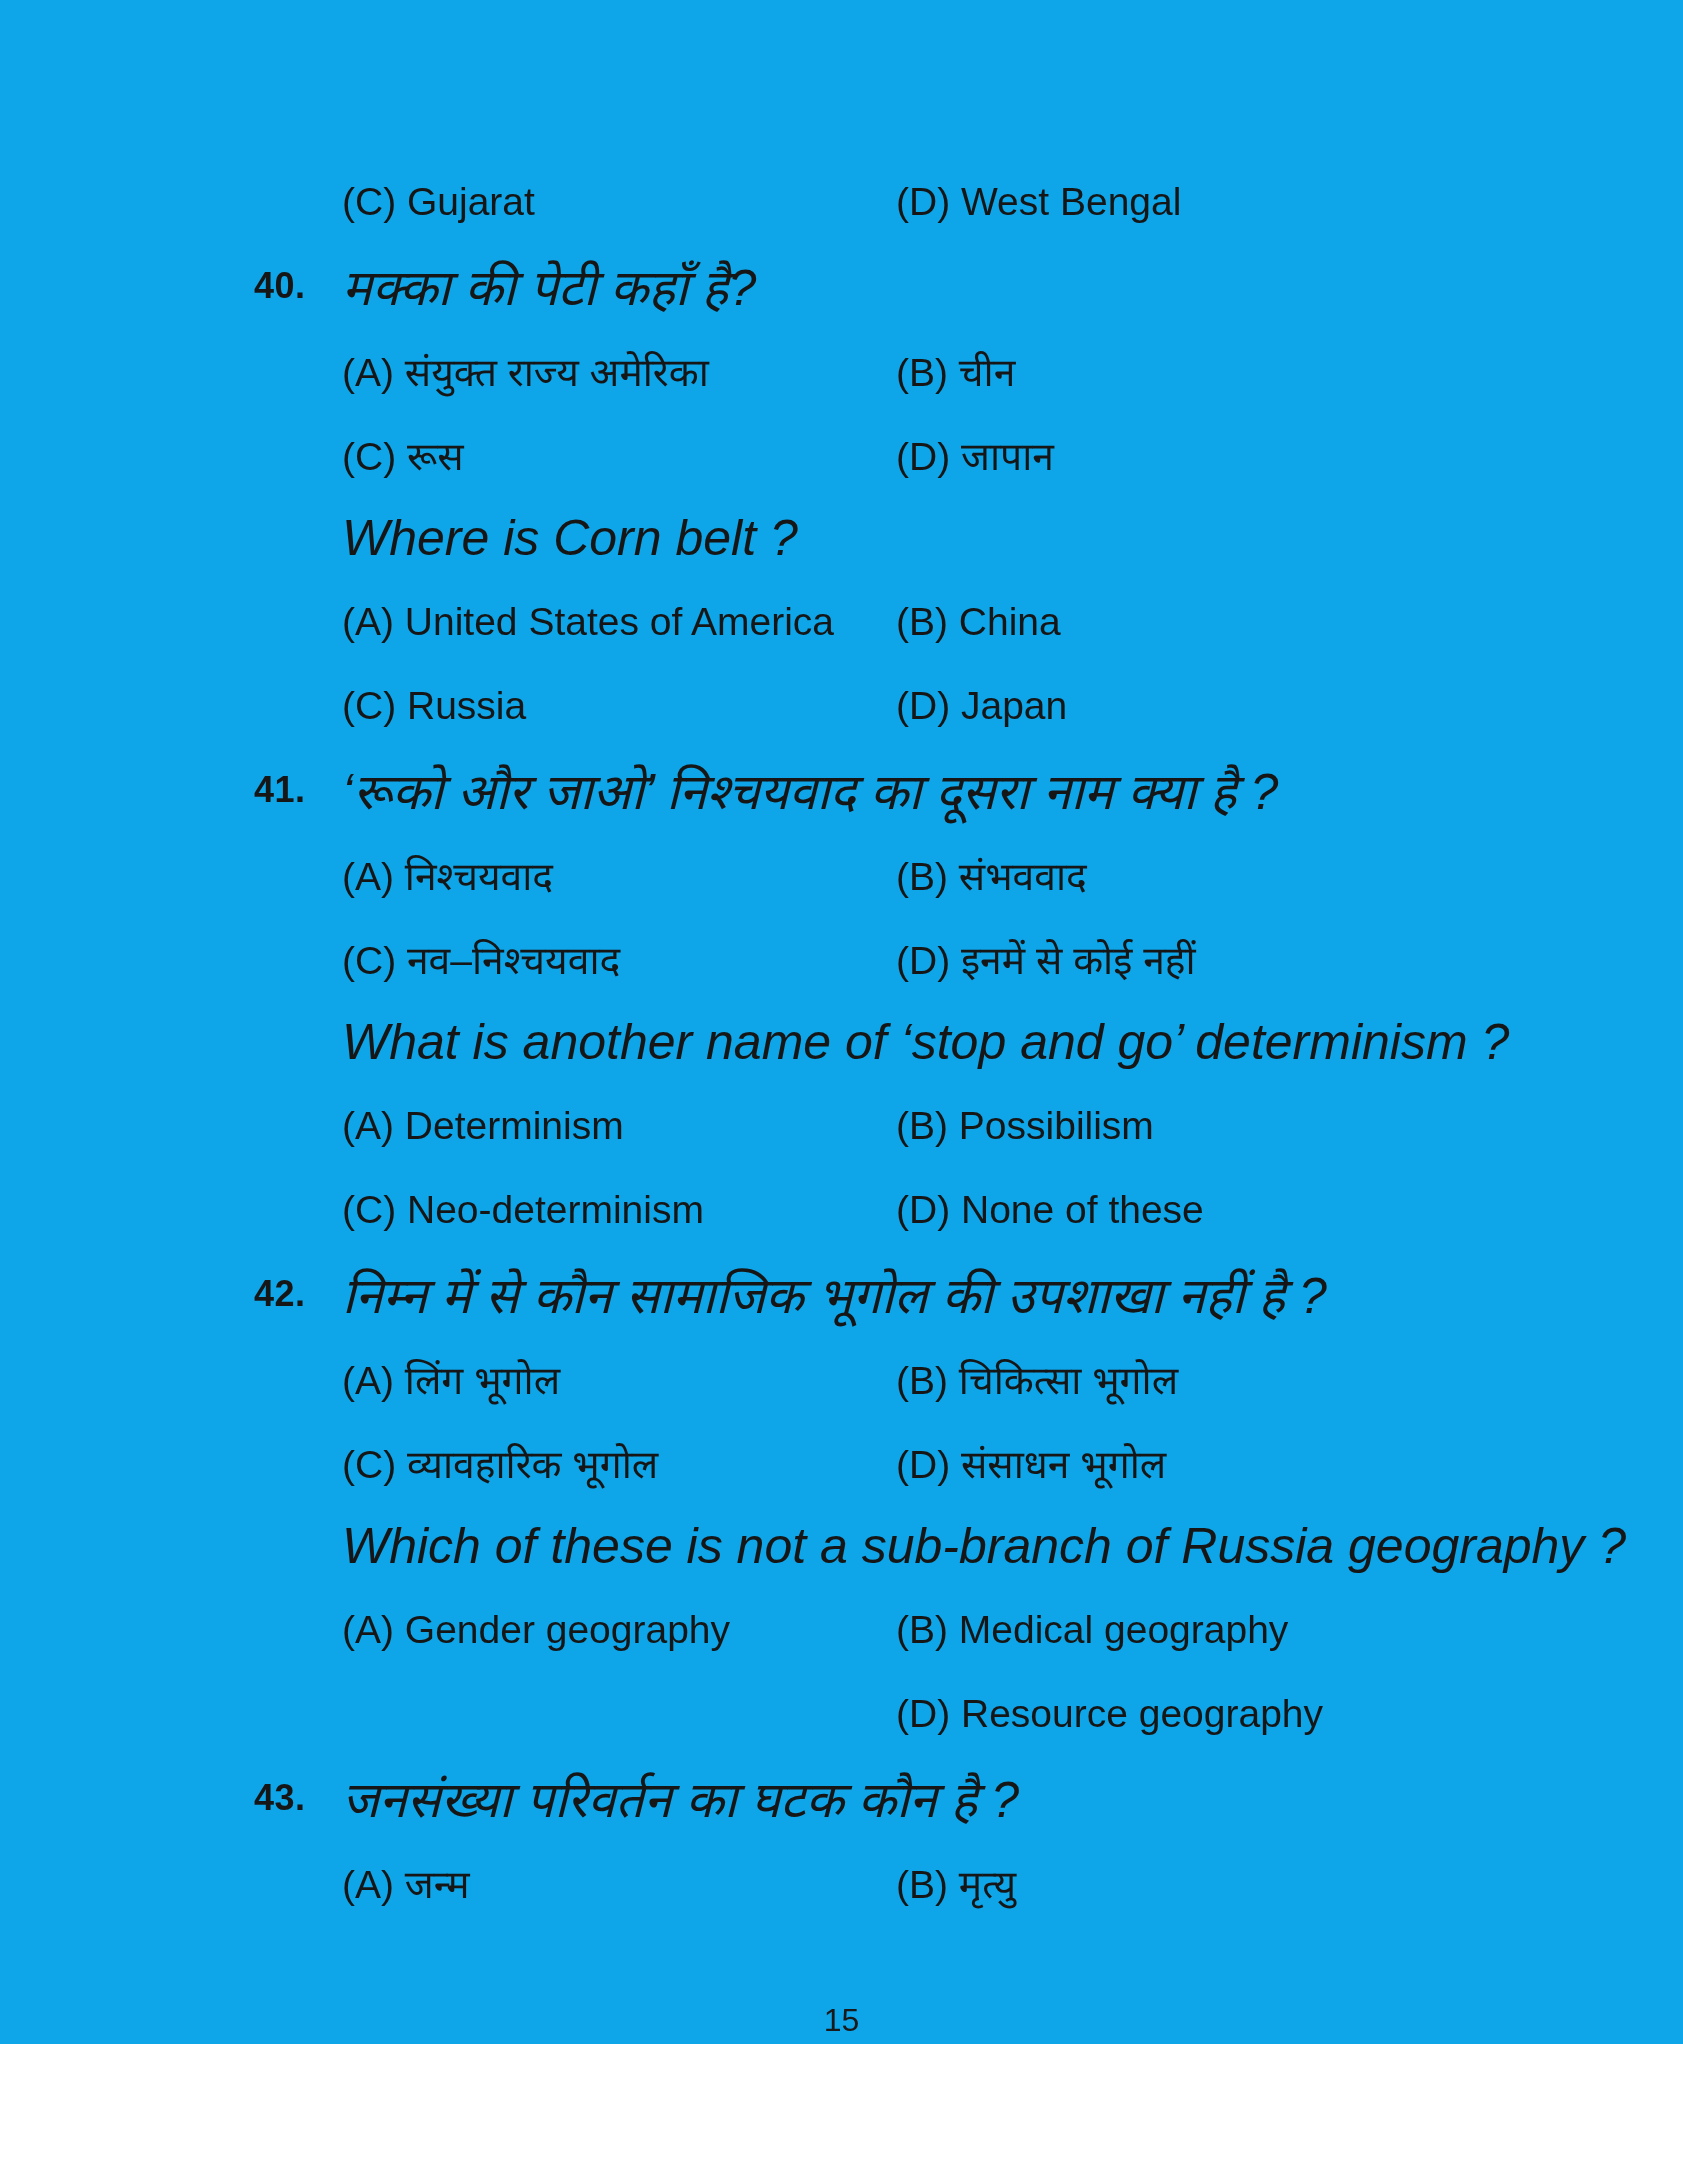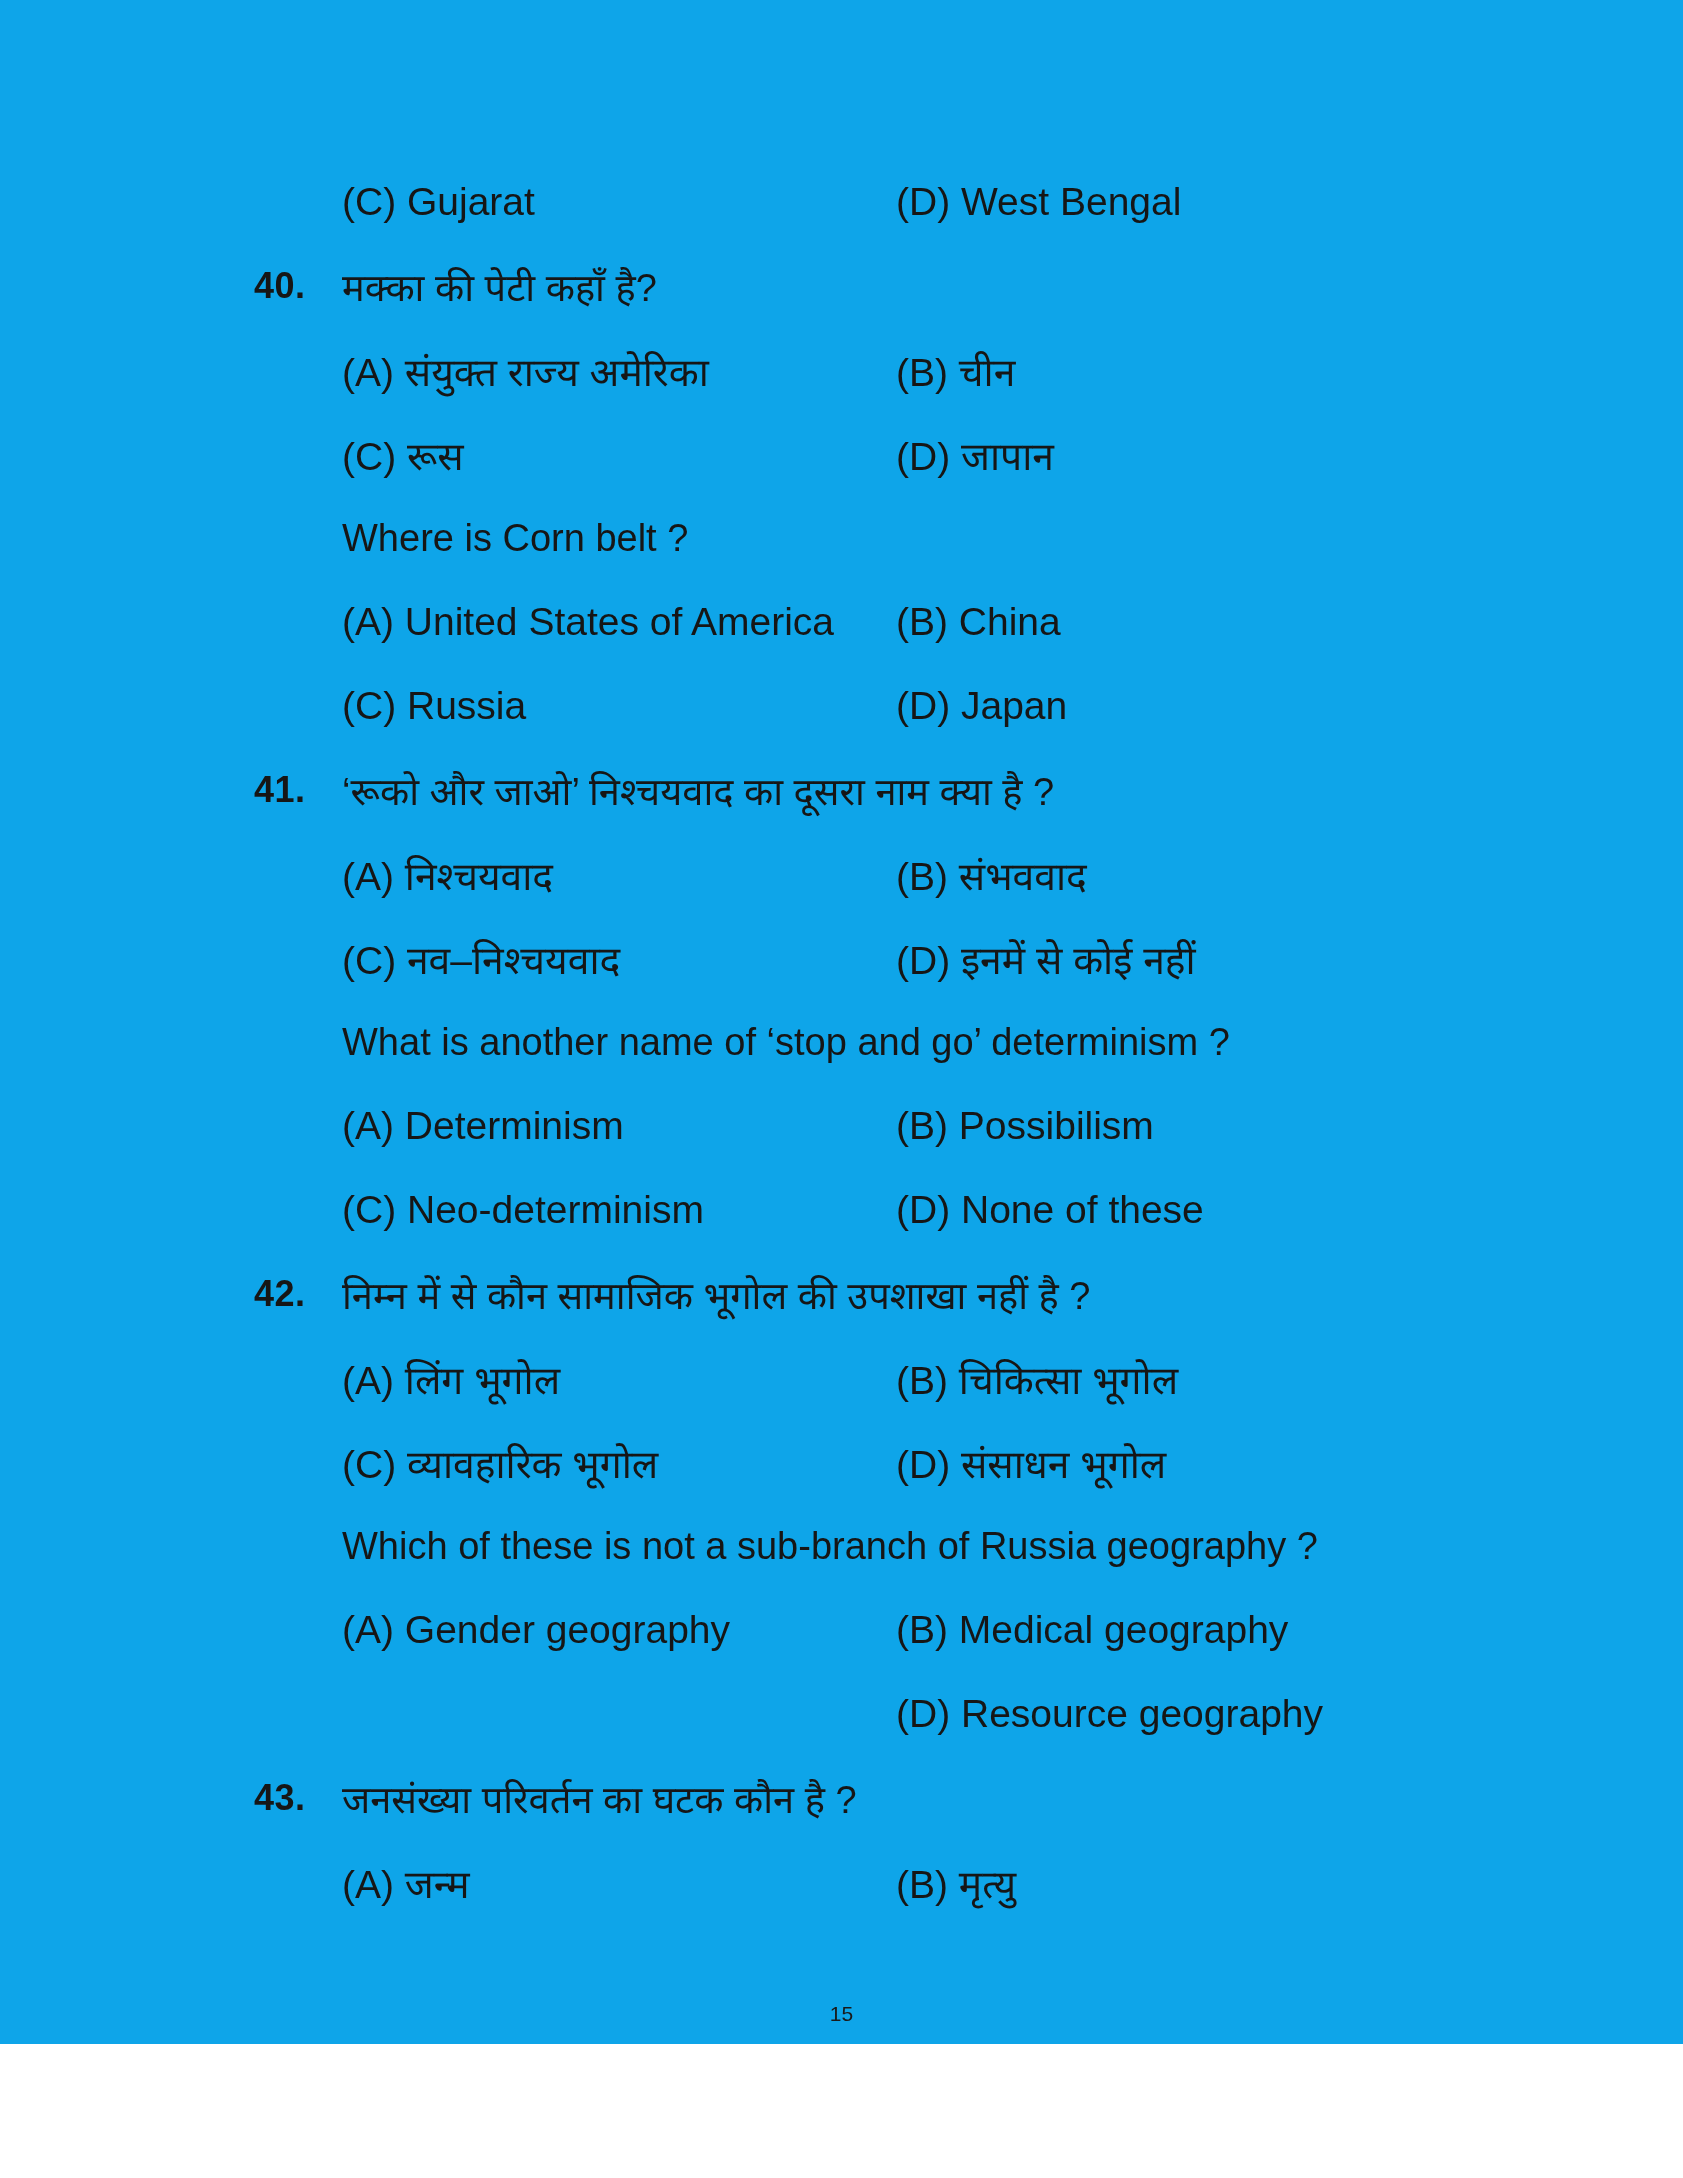--- a/index.html
+++ b/index.html
@@ -27,39 +27,40 @@
     transform: translateY(-50%);
     font-size: 36px;
     letter-spacing: 0.5px;
     font-weight: bold;
   }
   .qtext {
     position: absolute;
     left: 342px;
     top: 50%;
     transform: translateY(-50%);
-    font-size: 38px;
+    font-size: 50px;
     white-space: nowrap;
+    font-style: italic;
   }
   .opt {
     position: absolute;
     top: 50%;
     transform: translateY(-50%);
     font-size: 39px;
     white-space: nowrap;
   }
   .opt.left  { left: 342px; }
   .opt.right { left: 896px; }
   .page-footer {
     position: absolute;
     top: 2002px;
     left: 0;
     width: 100%;
     text-align: center;
-    font-size: 21px;
+    font-size: 32px;
     color: #1a1a1a;
   }
 </style>
 </head>
 <body>
 
 <div class="sheet">
   <main class="content">
 
     <div class="row">

